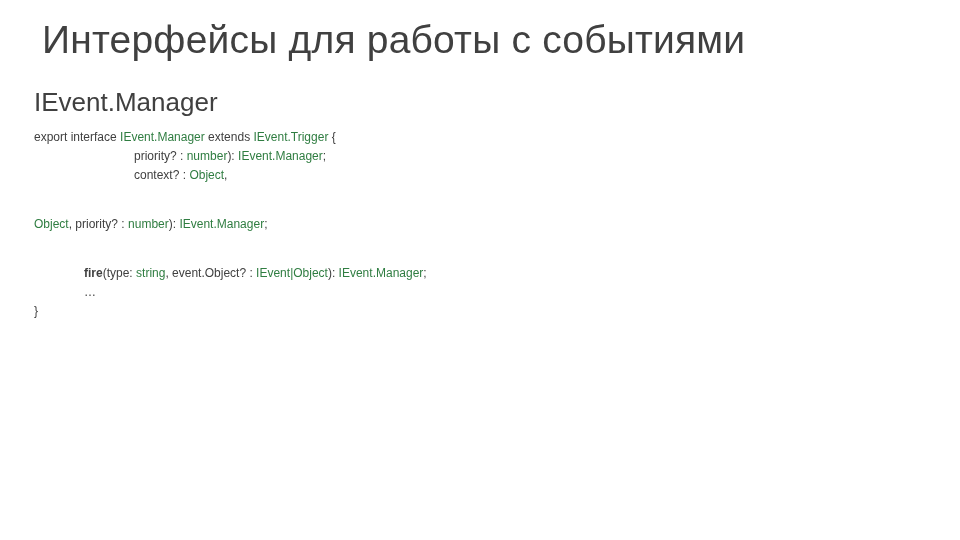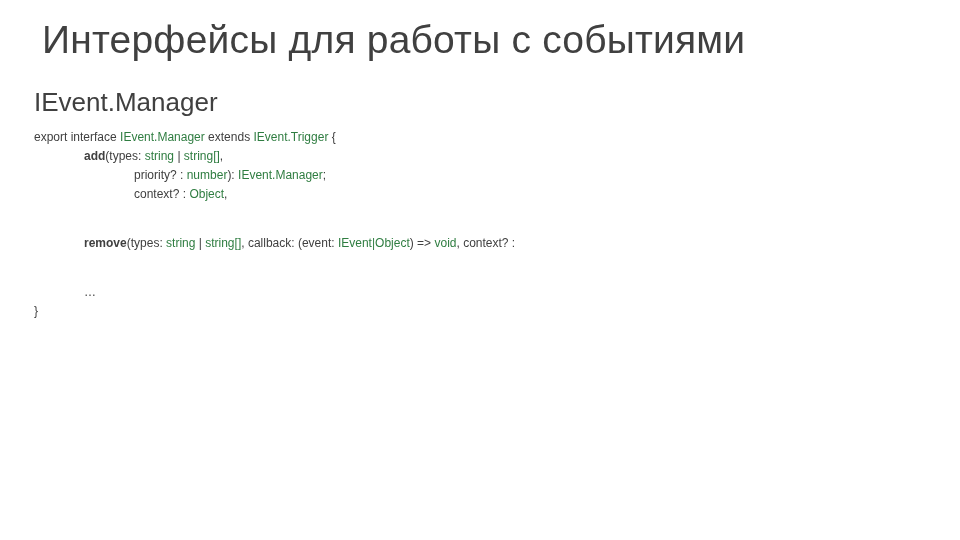--- a/index.html
+++ b/index.html
@@ -51,38 +51,38 @@
   <h1 class="title">Интерфейсы для работы с событиями</h1>
 
   <div class="subtitle">IEvent.Manager</div>
 
   <div class="code">
 
     <div>
       <span class="kw">export interface </span><span class="type">IEvent.Manager</span><span class="kw"> extends </span><span class="type">IEvent.Trigger</span><span> {</span>
     </div>
 
-    <div class="indent1">
-      <span class="fn">add</span><span>(types: </span><span class="type">string</span><span> | </span><span class="type">string[]</span><span>,</span>
-    </div>
     <div class="indent2">
       <span>priority? : </span><span class="type">number</span><span>): </span><span class="type">IEvent.Manager</span><span>;</span>
     </div>
     <div class="indent2">
       <span>context? : </span><span class="type">Object</span><span>,</span>
     </div>
 
     <div class="gap"></div>
 
-    <div class="indent1">
-      <span class="fn">remove</span><span>(types: </span><span class="type">string</span><span> | </span><span class="type">string[]</span><span>, callback: (event: </span><span class="type">IEvent|Object</span><span>) =&gt; </span><span class="type">void</span><span>, context? : </span>
+    <div>
+      <span class="type">Object</span><span>, priority? : </span><span class="type">number</span><span>): </span><span class="type">IEvent.Manager</span><span>;</span>
     </div>
 
     <div class="gap"></div>
 
+    <div class="indent1">
+      <span class="fn">fire</span><span>(type: </span><span class="type">string</span><span>, event.Object? : </span><span class="type">IEvent|Object</span><span>): </span><span class="type">IEvent.Manager</span><span>;</span>
+    </div>
     <div class="indent1">
       <span>…</span>
     </div>
 
     <div>
       <span>}</span>
     </div>
 
   </div>
 </div>

